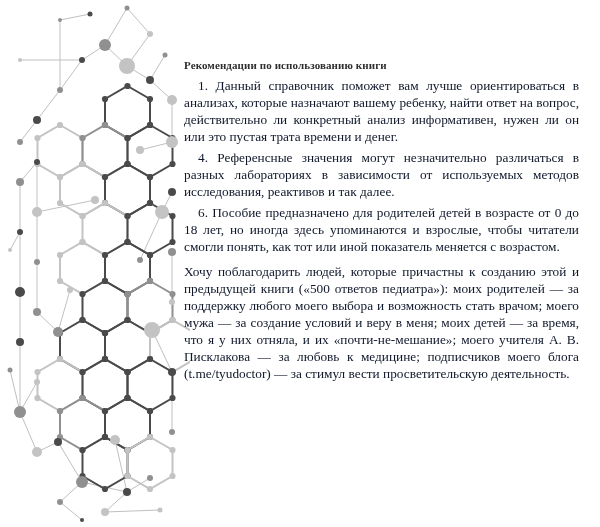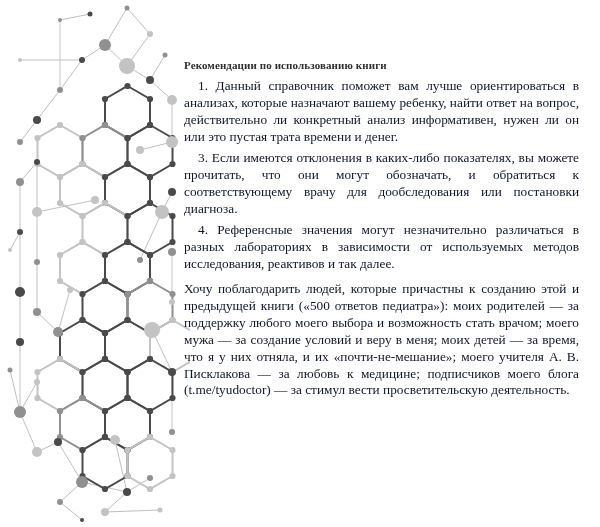--- a/index.html
+++ b/index.html
@@ -278,22 +278,22 @@
         <circle cx="140" cy="150" r="4" fill="#c3c3c3"></circle>
       </svg>
   </div>
 
   <div class="text-column">
     <h2 class="heading">Рекомендации по использованию книги</h2>
 
     <p class="para numbered"><span>1.</span> <span>Данный справочник поможет вам лучше ориентироваться в анализах, которые назначают вашему ребенку, найти ответ на вопрос, действительно ли конкретный анализ информативен, нужен ли он или это пустая трата времени и денег.</span></p>
 
 
-    <p class="para numbered"><span>3.</span> <span>Если имеются отклонения в каких-либо показателях, вы можете прочитать, что они могут обозначать, и обратиться к соответствующему врачу для дообследования или постановки диагноза.</span></p>
 
     <p class="para numbered"><span>4.</span> <span>Референсные значения могут незначительно различаться в разных лабораториях в зависимости от используемых методов исследования, реактивов и так далее.</span></p>
 
 
+    <p class="para numbered"><span>6.</span> <span>Пособие предназначено для родителей детей в возрасте от 0 до 18 лет, но иногда здесь упоминаются и взрослые, чтобы читатели смогли понять, как тот или иной показатель меняется с возрастом.</span></p>
 
     <p class="para closing">Хочу поблагодарить людей, которые причастны к созданию этой и предыдущей книги («500 ответов педиатра»): моих родителей — за поддержку любого моего выбора и возможность стать врачом; моего мужа — за создание условий и веру в меня; моих детей — за время, что я у них отняла, и их «почти-не-мешание»; моего учителя А. В. Писклакова — за любовь к медицине; подписчиков моего блога (t.me/tyudoctor) — за стимул вести просветительскую деятельность.</p>
   </div>
 
 </div>
 
 </body></html>

